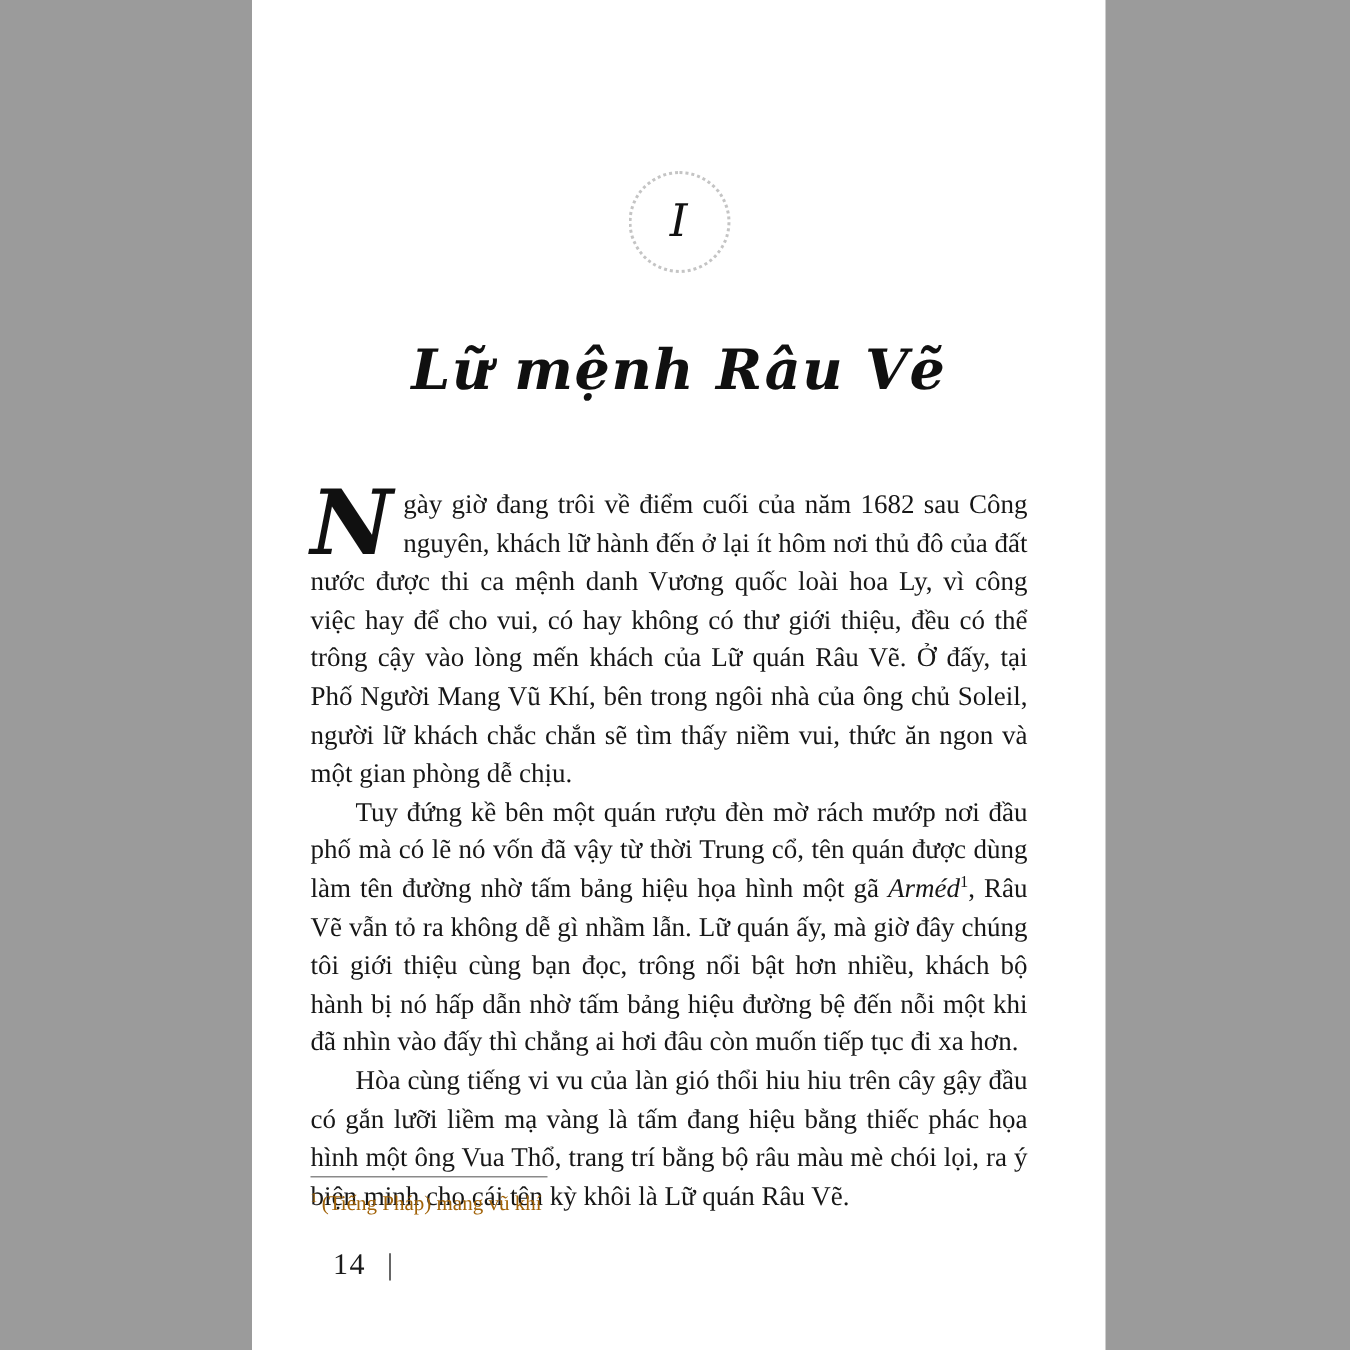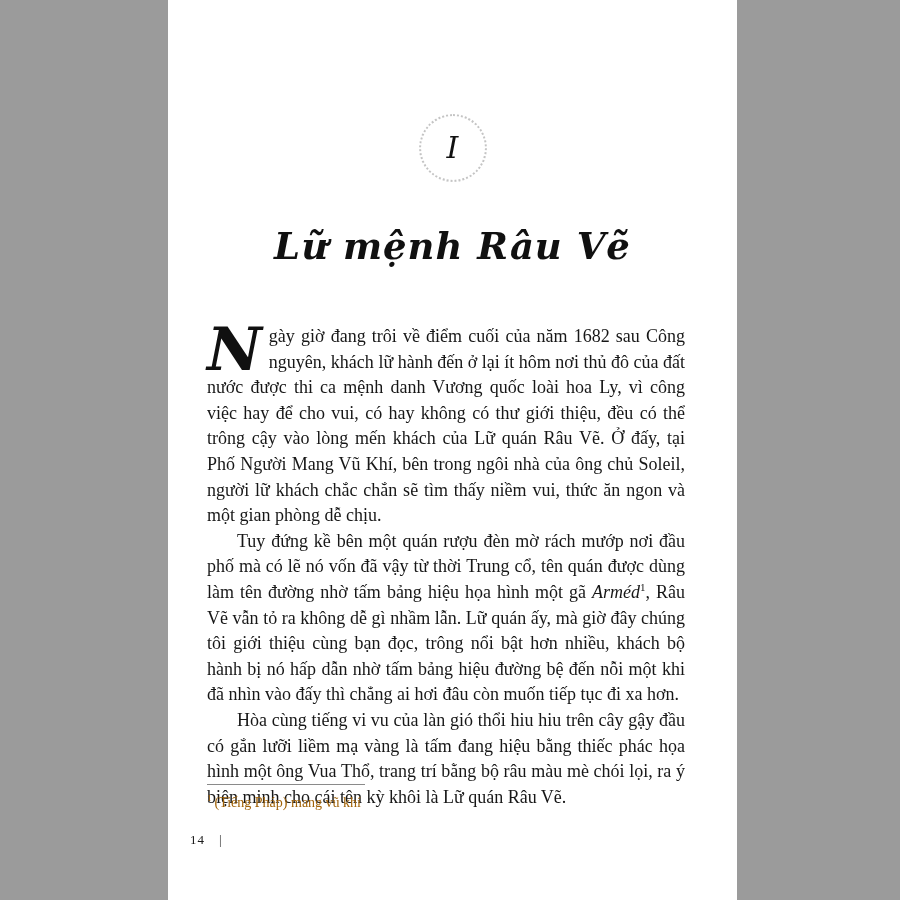--- a/index.html
+++ b/index.html
@@ -100,23 +100,23 @@
   .footnote-line {
     font-size: 14px;
     color: #a16207;
   }
   .footnote-line sup {
     font-size: 9px;
     margin-right: 3px;
   }
   .page-footer {
     position: absolute;
-    left: 22px;
+    left: 54px;
     top: 832px;
-    font-size: 13px;
+    font-size: 20px;
     color: #1b1b1b;
     display: flex;
     align-items: flex-start;
   }
   .page-footer .pagenum { letter-spacing: 1px; }
   .page-footer .sep {
     margin: 0 14px;
     color: #333;
   }
   .page-footer .author {

